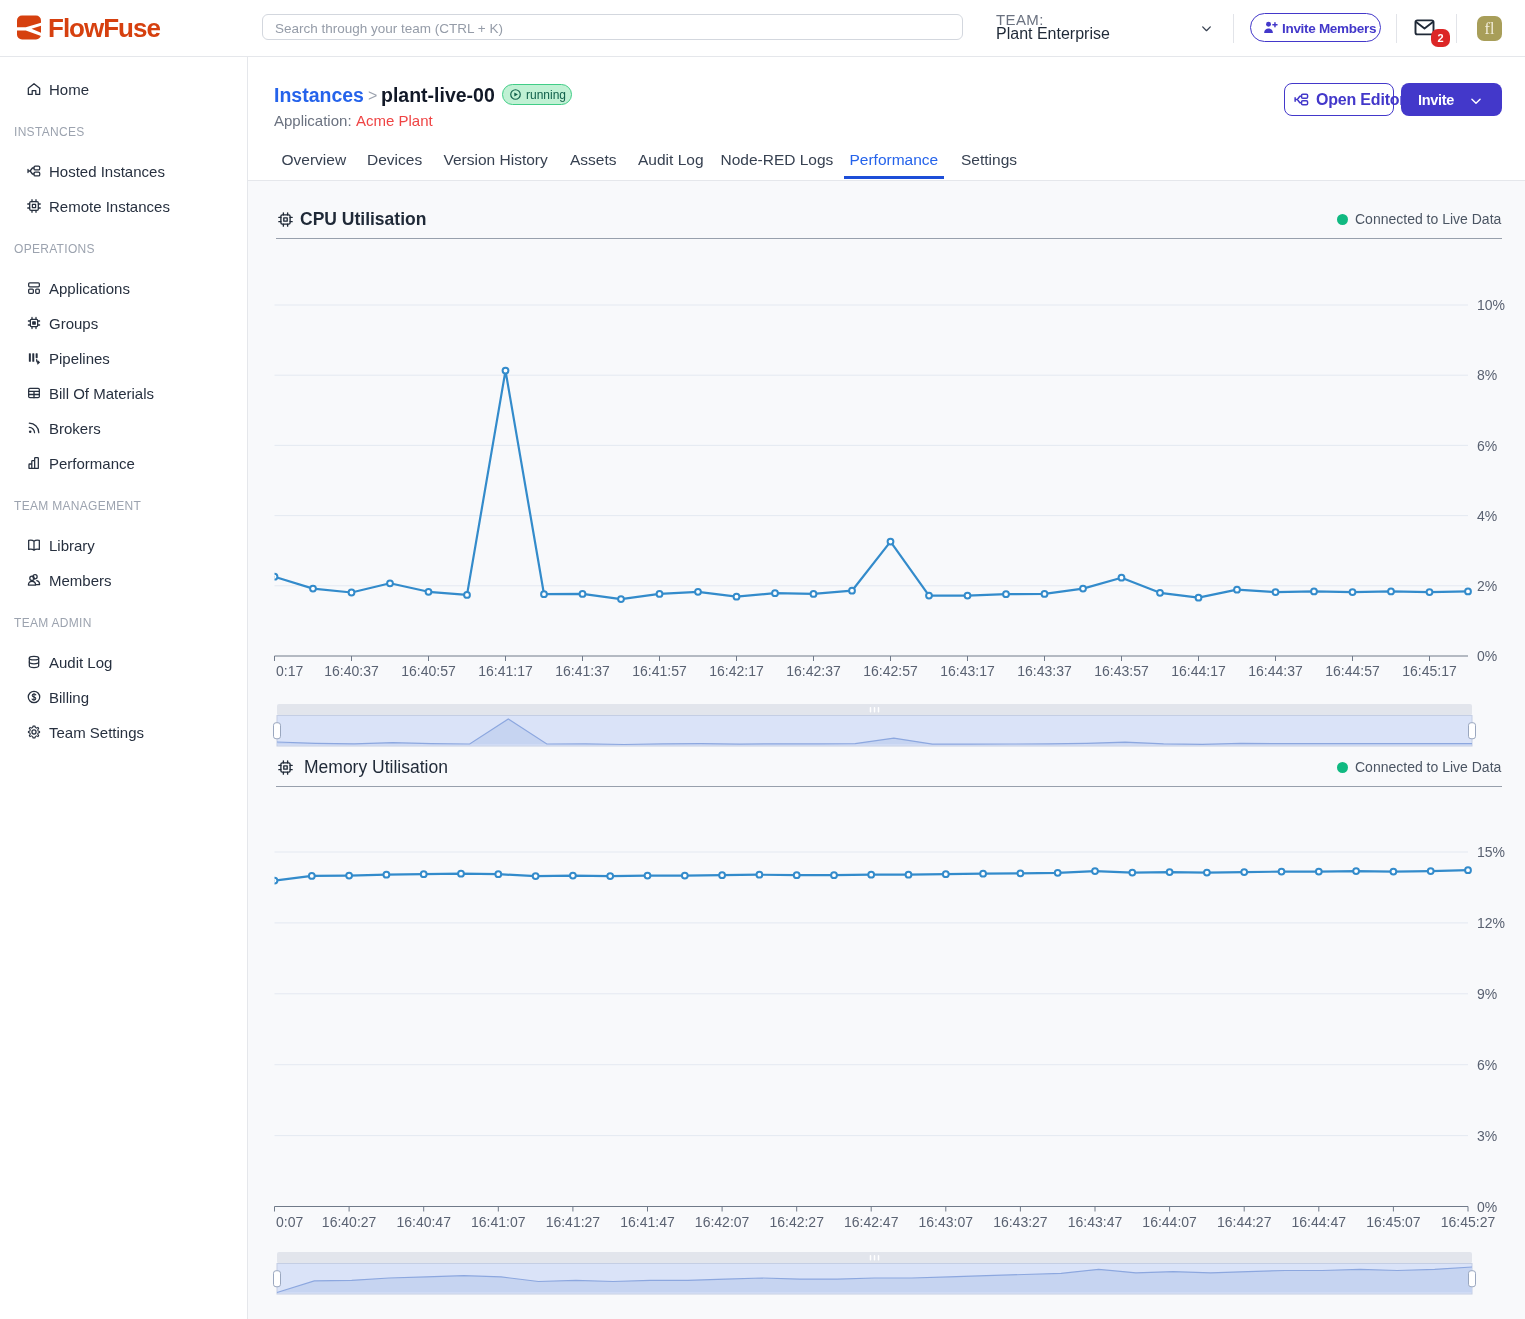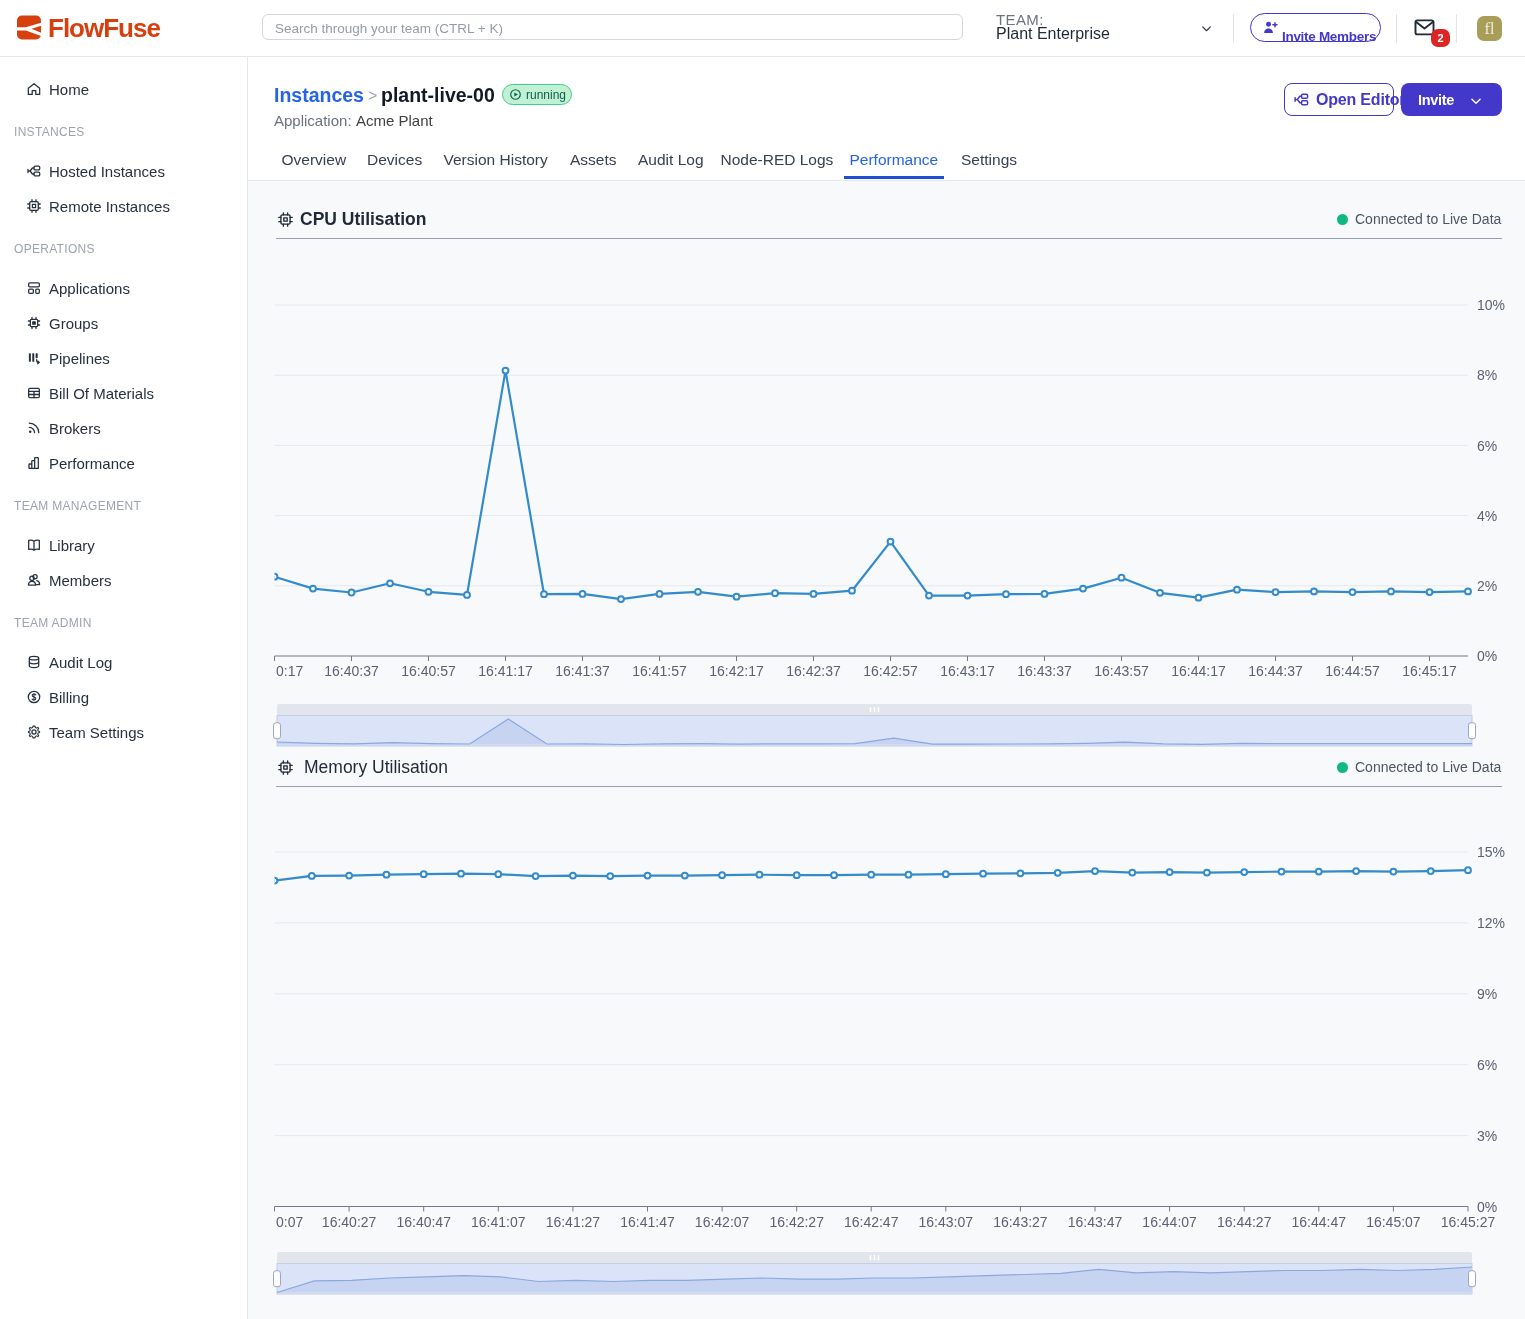--- a/index.html
+++ b/index.html
@@ -20,21 +20,21 @@
   </svg>
 <div class="abs" style="left:1233px;top:14px;width:1px;height:29px;background:#E2E4E9;"></div>
 <div class="abs" style="left:1250px;top:13px;width:131px;height:29px;border:1.4px solid #4338CA;border-radius:14.5px;background:#fff;"></div>
 <div class="abs" style="left:1262px;top:19px;">
     <svg width="17" height="17" viewBox="0 0 24 24" fill="none" stroke="#4338CA" stroke-width="0" stroke-linecap="round" stroke-linejoin="round" style="" xmlns="http://www.w3.org/2000/svg">
       <circle cx="9.2" cy="7.3" r="3.5" fill="#4338CA" stroke="none"></circle>
       <path d="M3 19.6 C3 15.7 5.7 13.4 9.2 13.4 C12.7 13.4 15.4 15.7 15.4 19.6 Z" fill="#4338CA" stroke="none"></path>
       <path d="M18.3 5.2 V11 M15.4 8.1 H21.2" stroke="#4338CA" stroke-width="2.1"></path>
     </svg>
   </div>
-<div class="abs" style="left:1282px;top:28px;transform:translateY(-50%);font-size:13.5px;color:#4338CA;font-weight:700;white-space:nowrap;letter-spacing:-0.3px;margin-top:8px;">Invite Members</div>
+<div class="abs" style="left:1282px;top:28px;transform:translateY(-50%);font-size:13.5px;color:#4338CA;font-weight:700;white-space:nowrap;letter-spacing:-0.3px;">Invite Members</div>
 <div class="abs" style="left:1396px;top:14px;width:1px;height:29px;background:#E2E4E9;"></div>
 <div class="abs" style="left:1456px;top:14px;width:1px;height:29px;background:#E2E4E9;"></div>
 <div class="abs" style="left:1413px;top:16px;">
     <svg width="23" height="23" viewBox="0 0 24 24" fill="none" stroke="#1F2937" stroke-width="2" stroke-linecap="round" stroke-linejoin="round" style="" xmlns="http://www.w3.org/2000/svg">
       <rect x="2.6" y="4.6" width="18.8" height="14.6" rx="2"></rect>
       <path d="M3.6 6.4 L12 13 L20.4 6.4"></path>
     </svg>
   </div>
 <div class="abs" style="left:1431px;top:29px;width:19px;height:18px;border-radius:7px;background:#DC2626;"></div>
 <div class="abs" style="left:1431px;top:29px;width:19px;height:18px;line-height:18px;text-align:center;font-size:11px;color:#fff;font-weight:700;">2</div>
@@ -155,21 +155,21 @@
 <div class="abs" style="left:381px;top:95px;transform:translateY(-50%);font-size:19.5px;color:#111827;font-weight:700;white-space:nowrap;">plant-live-00</div>
 <div class="abs" style="left:502px;top:84px;width:70px;height:21px;border:1px solid #41CD87;border-radius:11px;background:#C0F1D4;"></div>
 <div class="abs" style="left:509px;top:88px;">
     <svg width="13" height="13" viewBox="0 0 24 24" fill="none" stroke="#11604B" stroke-width="2.2" stroke-linecap="round" stroke-linejoin="round" style="" xmlns="http://www.w3.org/2000/svg">
       <circle cx="12" cy="12" r="8.8"></circle>
       <path d="M9.8 8.2 L16.4 12 L9.8 15.8 Z" fill="#11604B" stroke="none"></path>
     </svg>
   </div>
 <div class="abs" style="left:526px;top:95px;transform:translateY(-50%);font-size:12px;color:#11604B;font-weight:400;white-space:nowrap;">running</div>
 <div class="abs" style="left:274px;top:119.5px;transform:translateY(-50%);font-size:15px;color:#6B7280;font-weight:400;white-space:nowrap;">Application:</div>
-<div class="abs" style="left:356px;top:119.5px;transform:translateY(-50%);font-size:15px;color:#404040;font-weight:400;white-space:nowrap;">Acme Plant</div>
+<div class="abs" style="left:356px;top:119.5px;transform:translateY(-50%);font-size:15px;color:#ef4444;font-weight:400;white-space:nowrap;">Acme Plant</div>
 <div class="abs" style="left:1284px;top:83px;width:110px;height:33px;border:1.4px solid #4338CA;border-radius:8px;background:#fff;"></div>
 <div class="abs" style="left:1293px;top:91px;">
     <svg width="17" height="17" viewBox="0 0 24 24" fill="none" stroke="#4338CA" stroke-width="2.1" stroke-linecap="round" stroke-linejoin="round" style="" xmlns="http://www.w3.org/2000/svg">
       <rect x="12" y="4.6" width="8.6" height="5.8" rx="1.8"></rect>
       <rect x="12" y="13.6" width="8.6" height="5.8" rx="1.8"></rect>
       <path d="M3 9.6 V14.4 M3 12 H6.2 M6.2 12 L9.6 7.5 H12 M6.2 12 L9.6 16.5 H12"></path>
     </svg>
   </div>
 <div class="abs" style="left:1316px;top:100px;transform:translateY(-50%);font-size:16px;color:#4338CA;font-weight:700;white-space:nowrap;letter-spacing:-0.2px;">Open Editor</div>
 <div class="abs" style="left:1401px;top:83px;width:101px;height:33px;border-radius:8px;background:#4338CA;"></div>

